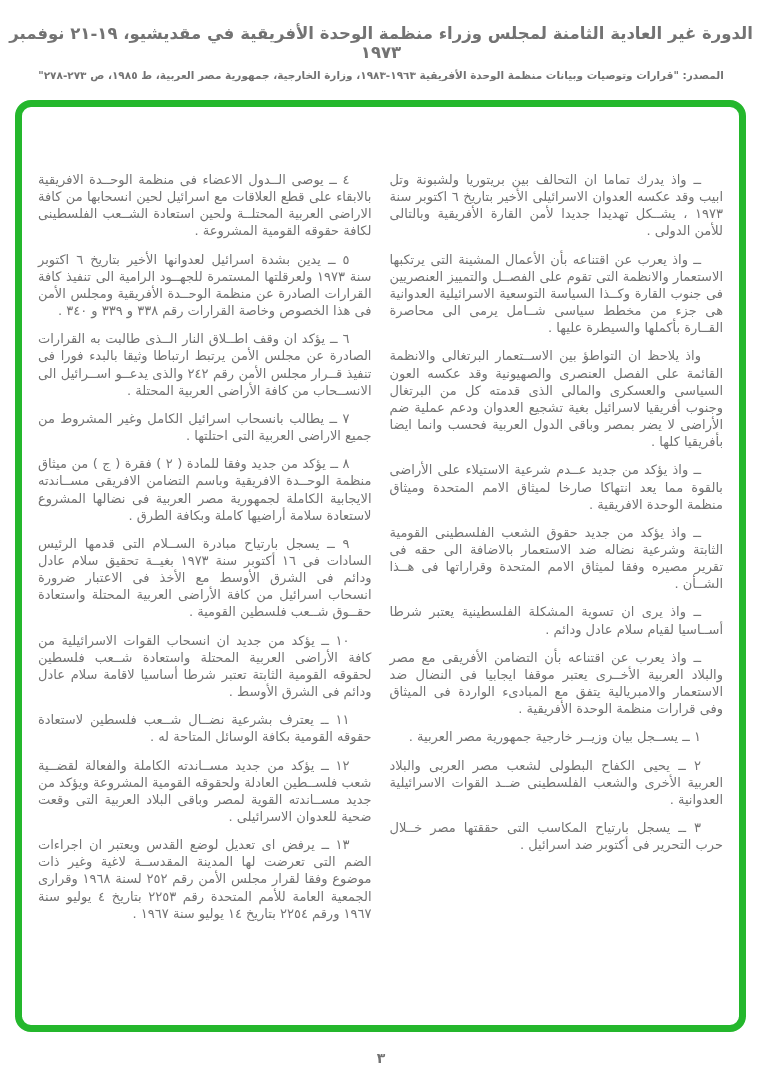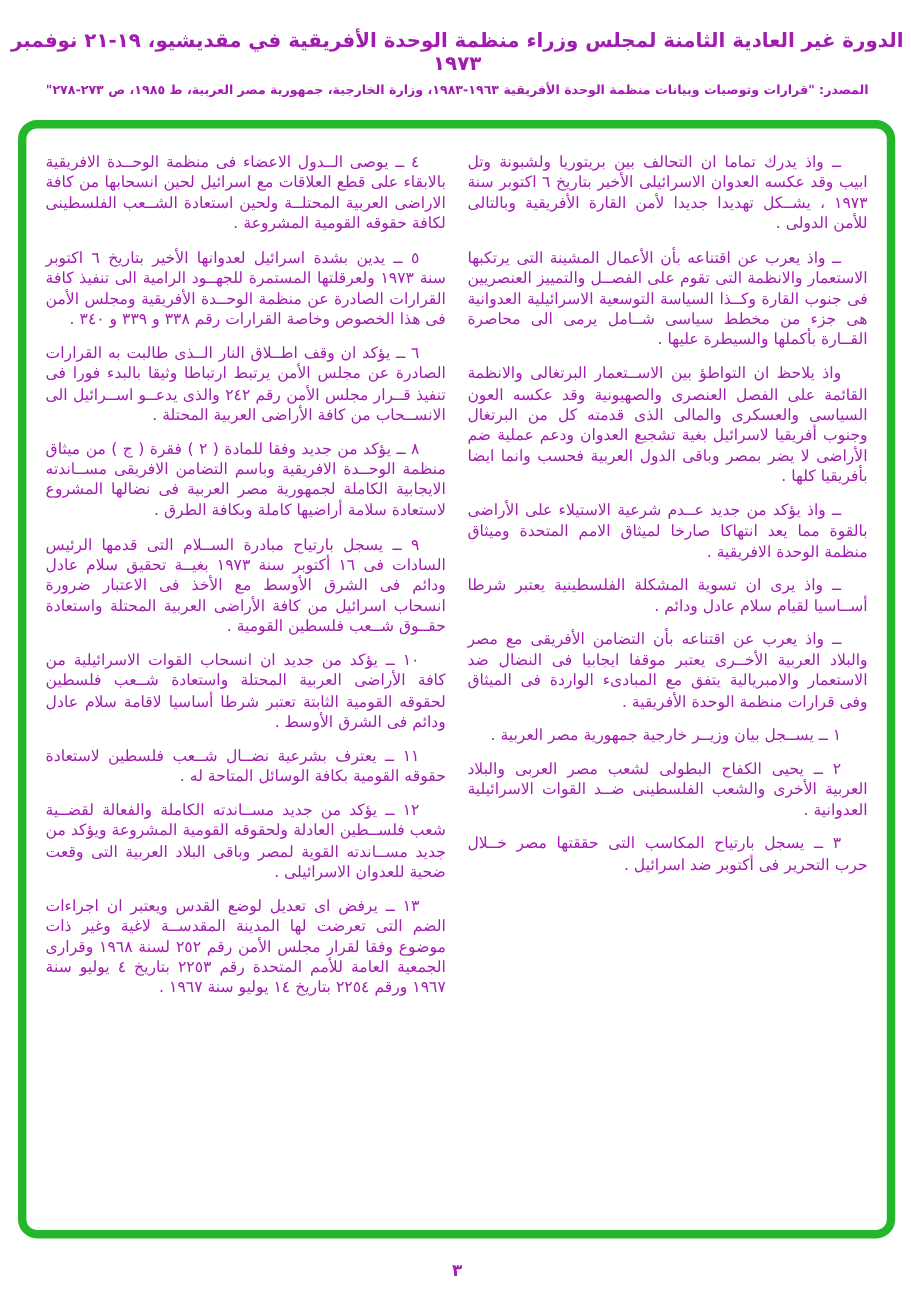--- a/index.html
+++ b/index.html
@@ -5,21 +5,21 @@
   html, body {
     margin: 0; padding: 0; background: #ffffff;
   }
   .page {
     position: relative;
     width: 762px; height: 1081px;
     background: #ffffff;
     font-family: "DejaVu Sans", sans-serif;
     direction: rtl;
     overflow: hidden;
-    color: #a21caf;
+    color: #737373;
   }
   .doc-header { text-align: center; padding-top: 24px; }
   .doc-title {
     margin: 0;
     font-size: 16.5px;
     font-weight: bold;
     letter-spacing: 0;
   }
   .doc-source {
     margin: 7px 30px 0 30px;
@@ -41,20 +41,21 @@
     gap: 18px;
     padding: 20px 16px 12px 16px;
     height: 100%;
     box-sizing: border-box;
   }
   .col {
     flex: 1 1 0;
     font-size: 13px;
     line-height: 1.32;
     text-align: justify;
+    margin-top: 44px;
   }
   .para {
     margin: 0 0 11px 0;
     text-indent: 22px;
   }
   .doc-footer {
     position: absolute;
     bottom: 14px; left: 0; right: 0;
     text-align: center;
   }
@@ -75,32 +76,34 @@
 
   <div class="content-box">
     <div class="columns">
 
       <div class="col">
 
       <p class="para">ــ واذ يدرك تماما ان التحالف بين بريتوريا ولشبونة وتل ابيب وقد عكسه العدوان الاسرائيلى الأخير بتاريخ ٦ اكتوبر سنة ١٩٧٣ ، يشــكل تهديدا جديدا لأمن القارة الأفريقية وبالتالى للأمن الدولى .</p>
           <p class="para">ــ واذ يعرب عن اقتناعه بأن الأعمال المشينة التى يرتكبها الاستعمار والانظمة التى تقوم على الفصــل والتمييز العنصريين فى جنوب القارة وكــذا السياسة التوسعية الاسرائيلية العدوانية هى جزء من مخطط سياسى شــامل يرمى الى محاصرة القــارة بأكملها والسيطرة عليها .</p>
           <p class="para">واذ يلاحظ ان التواطؤ بين الاســتعمار البرتغالى والانظمة القائمة على الفصل العنصرى والصهيونية وقد عكسه العون السياسى والعسكرى والمالى الذى قدمته كل من البرتغال وجنوب أفريقيا لاسرائيل بغية تشجيع العدوان ودعم عملية ضم الأراضى لا يضر بمصر وباقى الدول العربية فحسب وانما ايضا بأفريقيا كلها .</p>
           <p class="para">ــ واذ يؤكد من جديد عــدم شرعية الاستيلاء على الأراضى بالقوة مما يعد انتهاكا صارخا لميثاق الامم المتحدة وميثاق منظمة الوحدة الافريقية .</p>
+          <p class="para">ــ واذ يؤكد من جديد حقوق الشعب الفلسطينى القومية الثابتة وشرعية نضاله ضد الاستعمار بالاضافة الى حقه فى تقرير مصيره وفقا لميثاق الامم المتحدة وقراراتها فى هــذا الشــأن .</p>
           <p class="para">ــ واذ يرى ان تسوية المشكلة الفلسطينية يعتبر شرطا أســاسيا لقيام سلام عادل ودائم .</p>
           <p class="para">ــ واذ يعرب عن اقتناعه بأن التضامن الأفريقى مع مصر والبلاد العربية الأخــرى يعتبر موقفا ايجابيا فى النضال ضد الاستعمار والامبريالية يتفق مع المبادىء الواردة فى الميثاق وفى قرارات منظمة الوحدة الأفريقية .</p>
           <p class="para">١ ــ يســجل بيان وزيــر خارجية جمهورية مصر العربية .</p>
           <p class="para">٢ ــ يحيى الكفاح البطولى لشعب مصر العربى والبلاد العربية الأخرى والشعب الفلسطينى ضــد القوات الاسرائيلية العدوانية .</p>
           <p class="para">٣ ــ يسجل بارتياح المكاسب التى حققتها مصر خــلال حرب التحرير فى أكتوبر ضد اسرائيل .</p>
         </div>
 
       <div class="col">
 
       <p class="para">٤ ــ يوصى الــدول الاعضاء فى منظمة الوحــدة الافريقية بالابقاء على قطع العلاقات مع اسرائيل لحين انسحابها من كافة الاراضى العربية المحتلــة ولحين استعادة الشــعب الفلسطينى لكافة حقوقه القومية المشروعة .</p>
           <p class="para">٥ ــ يدين بشدة اسرائيل لعدوانها الأخير بتاريخ ٦ اكتوبر سنة ١٩٧٣ ولعرقلتها المستمرة للجهــود الرامية الى تنفيذ كافة القرارات الصادرة عن منظمة الوحــدة الأفريقية ومجلس الأمن فى هذا الخصوص وخاصة القرارات رقم ٣٣٨ و ٣٣٩ و ٣٤٠ .</p>
           <p class="para">٦ ــ يؤكد ان وقف اطــلاق النار الــذى طالبت به القرارات الصادرة عن مجلس الأمن يرتبط ارتباطا وثيقا بالبدء فورا فى تنفيذ قــرار مجلس الأمن رقم ٢٤٢ والذى يدعــو اســرائيل الى الانســحاب من كافة الأراضى العربية المحتلة .</p>
+          <p class="para">٧ ــ يطالب بانسحاب اسرائيل الكامل وغير المشروط من جميع الاراضى العربية التى احتلتها .</p>
           <p class="para">٨ ــ يؤكد من جديد وفقا للمادة ( ٢ ) فقرة ( ج ) من ميثاق منظمة الوحــدة الافريقية وباسم التضامن الافريقى مســاندته الايجابية الكاملة لجمهورية مصر العربية فى نضالها المشروع لاستعادة سلامة أراضيها كاملة وبكافة الطرق .</p>
           <p class="para">٩ ــ يسجل بارتياح مبادرة الســلام التى قدمها الرئيس السادات فى ١٦ أكتوبر سنة ١٩٧٣ بغيــة تحقيق سلام عادل ودائم فى الشرق الأوسط مع الأخذ فى الاعتبار ضرورة انسحاب اسرائيل من كافة الأراضى العربية المحتلة واستعادة حقــوق شــعب فلسطين القومية .</p>
           <p class="para">١٠ ــ يؤكد من جديد ان انسحاب القوات الاسرائيلية من كافة الأراضى العربية المحتلة واستعادة شــعب فلسطين لحقوقه القومية الثابتة تعتبر شرطا أساسيا لاقامة سلام عادل ودائم فى الشرق الأوسط .</p>
           <p class="para">١١ ــ يعترف بشرعية نضــال شــعب فلسطين لاستعادة حقوقه القومية بكافة الوسائل المتاحة له .</p>
           <p class="para">١٢ ــ يؤكد من جديد مســاندته الكاملة والفعالة لقضــية شعب فلســطين العادلة ولحقوقه القومية المشروعة ويؤكد من جديد مســاندته القوية لمصر وباقى البلاد العربية التى وقعت ضحية للعدوان الاسرائيلى .</p>
           <p class="para">١٣ ــ يرفض اى تعديل لوضع القدس ويعتبر ان اجراءات الضم التى تعرضت لها المدينة المقدســة لاغية وغير ذات موضوع وفقا لقرار مجلس الأمن رقم ٢٥٢ لسنة ١٩٦٨ وقرارى الجمعية العامة للأمم المتحدة رقم ٢٢٥٣ بتاريخ ٤ يوليو سنة ١٩٦٧ ورقم ٢٢٥٤ بتاريخ ١٤ يوليو سنة ١٩٦٧ .</p>
         </div>
 
     </div>
   </div>

